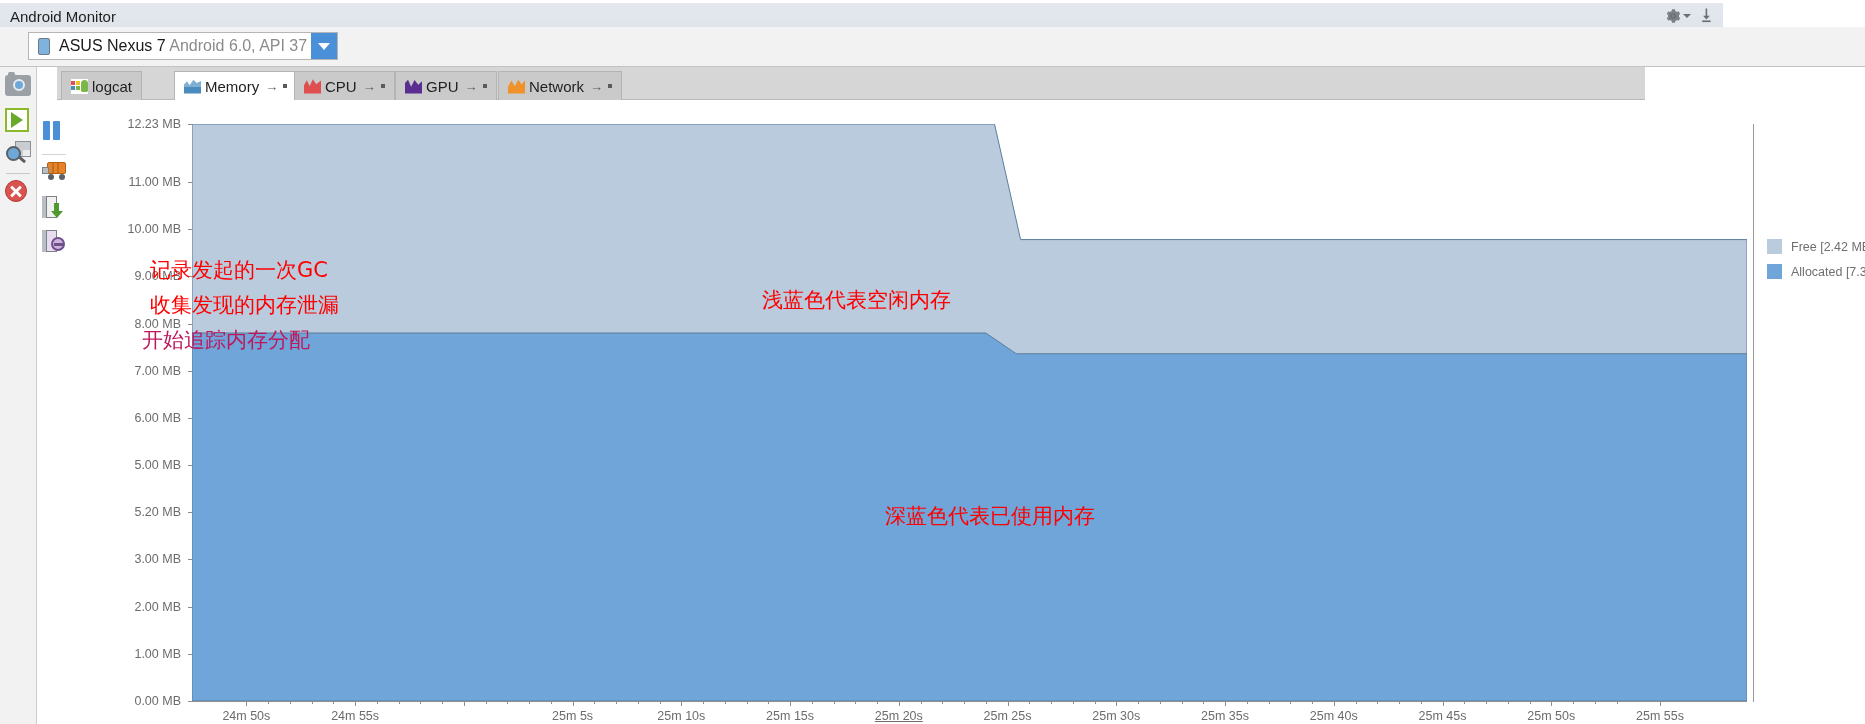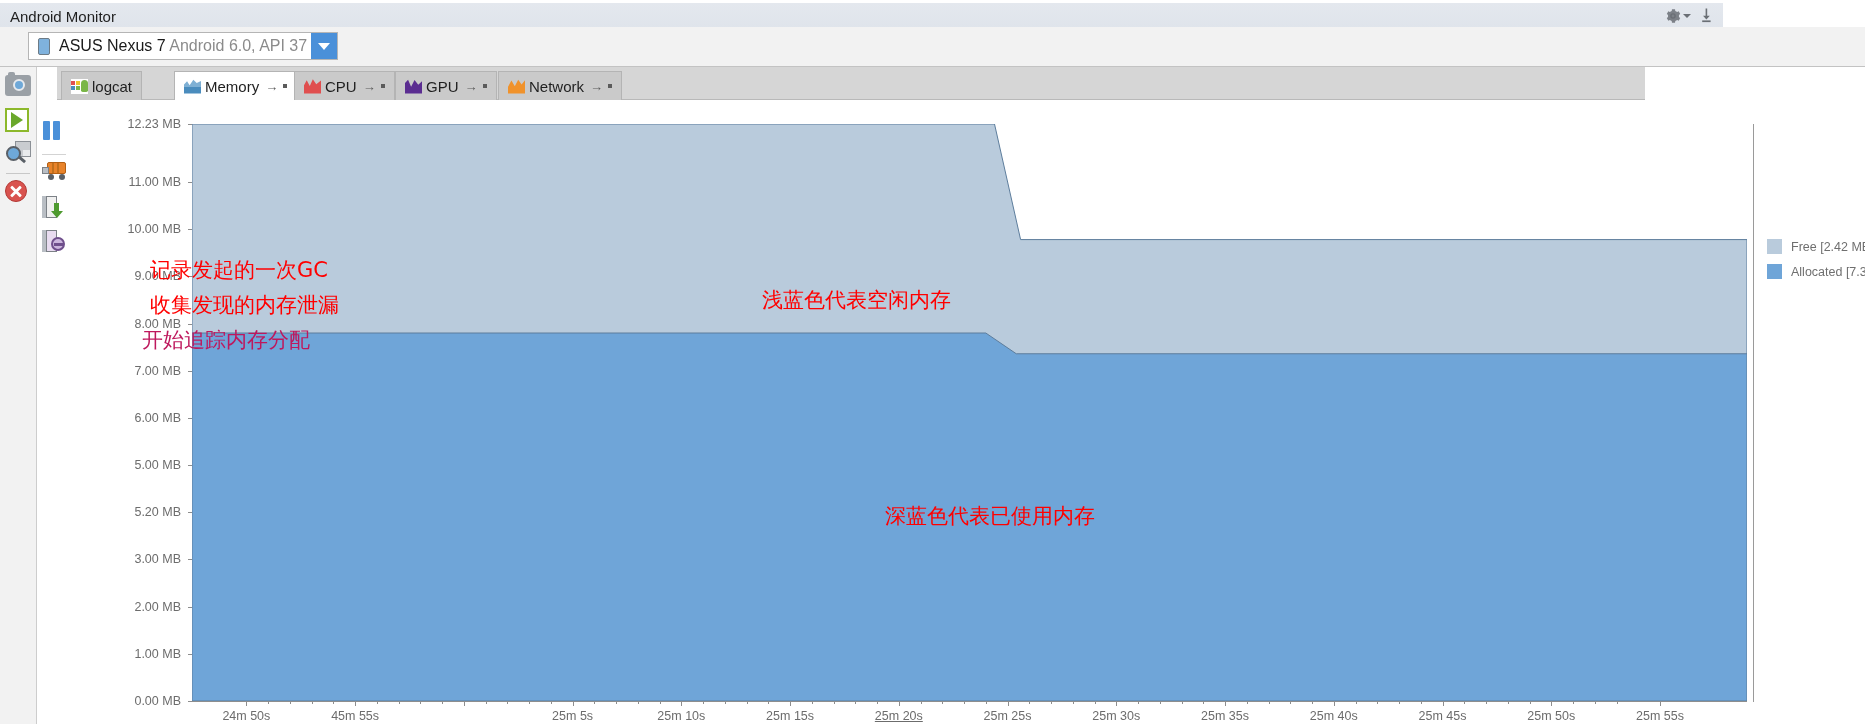--- a/index.html
+++ b/index.html
@@ -351,21 +351,21 @@
         <div class="ytick-mark" style="top: 505.642px;"></div>
         <div class="ytick" style="top: 552.821px;">1.00 MB</div>
         <div class="ytick-mark" style="top: 552.821px;"></div>
         <div class="ytick" style="top: 600px;">0.00 MB</div>
         <div class="ytick-mark" style="top: 600px;"></div>
       </div>
     <div id="xticks">
         <div class="xtick-mark" style="left: 176.371px;"></div>
         <div class="xtick" style="left: 176.371px;">24m 50s</div>
         <div class="xtick-mark" style="left: 285.112px;"></div>
-        <div class="xtick" style="left: 285.112px;">45m 55s</div>
+        <div class="xtick" style="left: 285.112px;">24m 55s</div>
         <div class="xtick-mark" style="left: 393.853px;"></div>
         <div class="xtick" style="left: 409px; margin-top: 16px;">25m 0s</div>
         <div class="xtick-mark" style="left: 502.594px;"></div>
         <div class="xtick" style="left: 502.594px;">25m 5s</div>
         <div class="xtick-mark" style="left: 611.336px;"></div>
         <div class="xtick" style="left: 611.336px;">25m 10s</div>
         <div class="xtick-mark" style="left: 720.077px;"></div>
         <div class="xtick" style="left: 720.077px;">25m 15s</div>
         <div class="xtick-mark" style="left: 828.818px;"></div>
         <div class="xtick" style="left: 828.818px; text-decoration: underline;">25m 20s</div>

